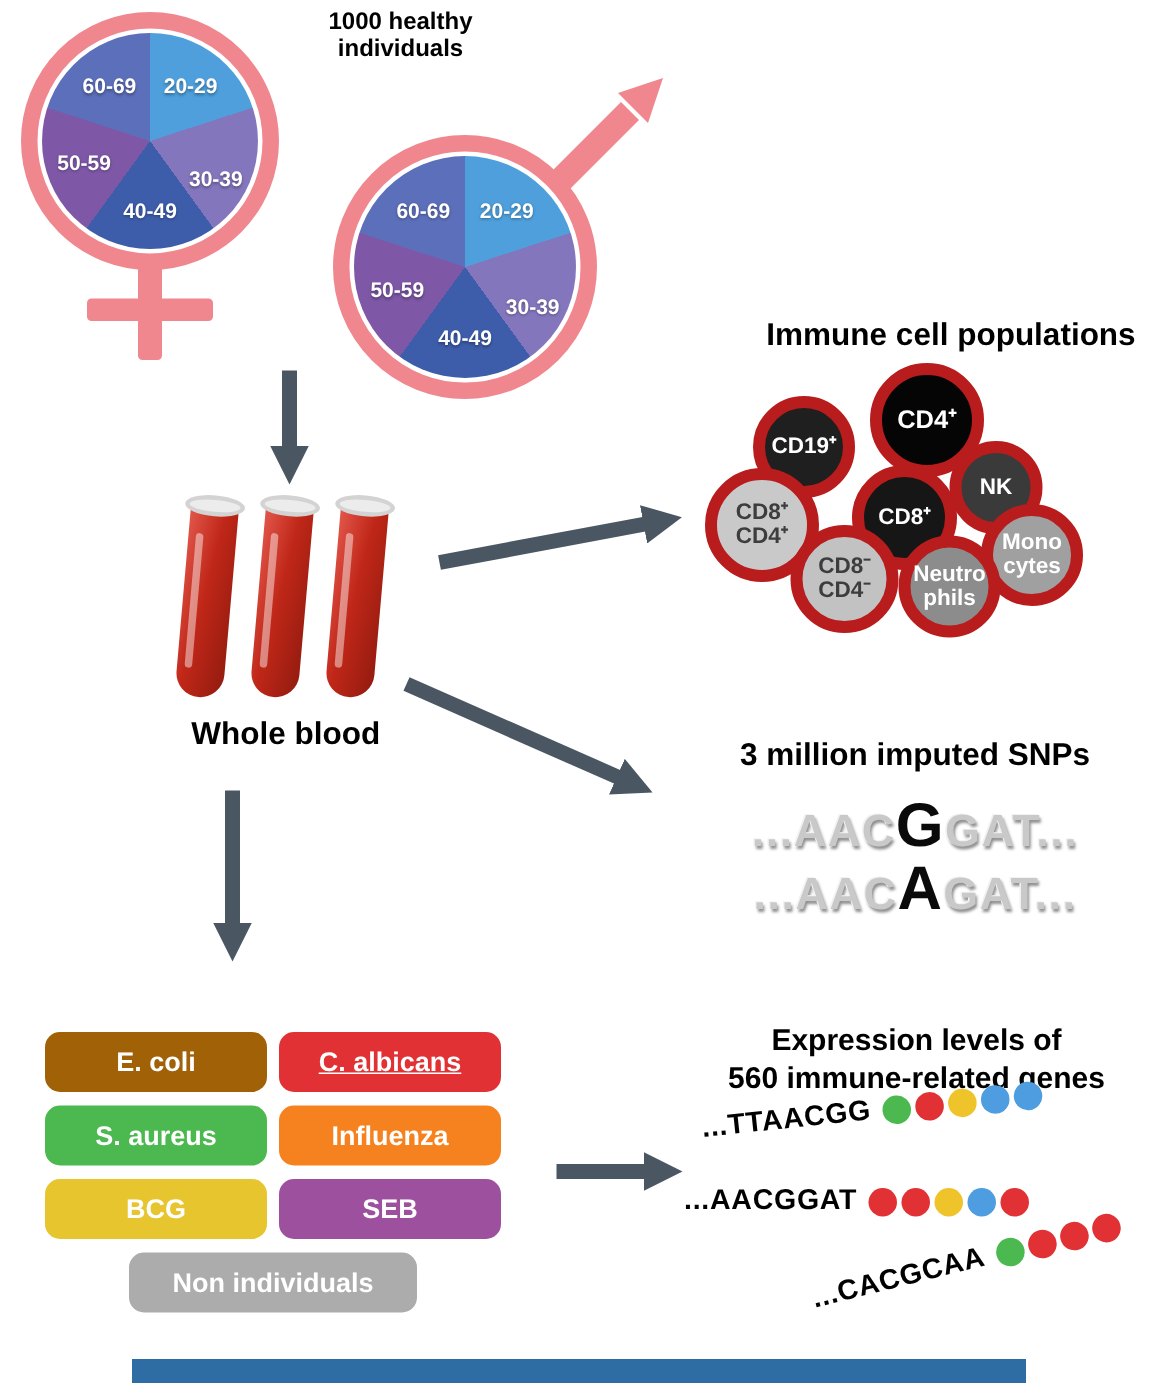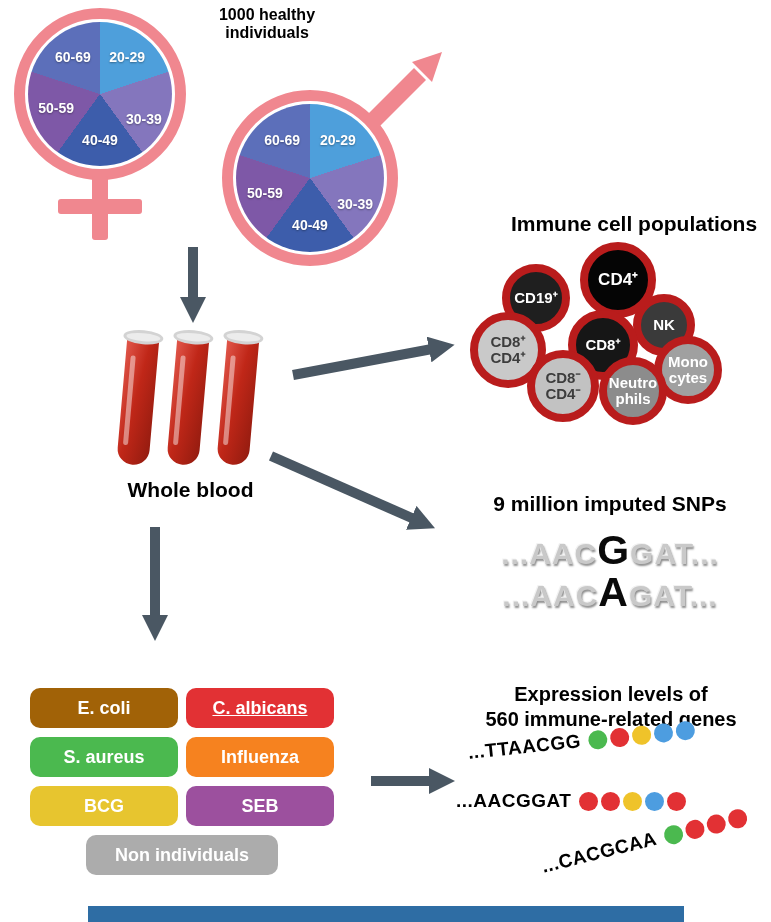--- a/index.html
+++ b/index.html
@@ -170,21 +170,21 @@
     <div class="cell cell-6" style="background: rgb(194, 194, 194);">
       <span class="cell-label" style="color: rgb(61, 61, 61);">CD8⁻
 CD4⁻</span>
     </div>
     <div class="cell cell-7" style="background: rgb(140, 140, 140);">
       <span class="cell-label" style="color: rgb(255, 255, 255);">Neutro
 phils</span>
     </div>
   </div>
 
-  <div class="h-title" id="snps-title">9 million imputed SNPs</div>
+  <div class="h-title" id="snps-title">3 million imputed SNPs</div>
   <div class="snp-line" id="snp-line-0">
     <span class="snp-gray">...AAC</span><span class="snp-var">G</span><span class="snp-gray">GAT...</span>
   </div>
   <div class="snp-line" id="snp-line-1">
     <span class="snp-gray">...AAC</span><span class="snp-var">A</span><span class="snp-gray">GAT...</span>
   </div>
 
   <div class="pill pill-0" style="background: #a16207;">E. coli</div>
   <div class="pill pill-1" style="background: rgb(226, 49, 52);">C. albicans</div>
   <div class="pill pill-2" style="background: rgb(75, 185, 79);">S. aureus</div>

